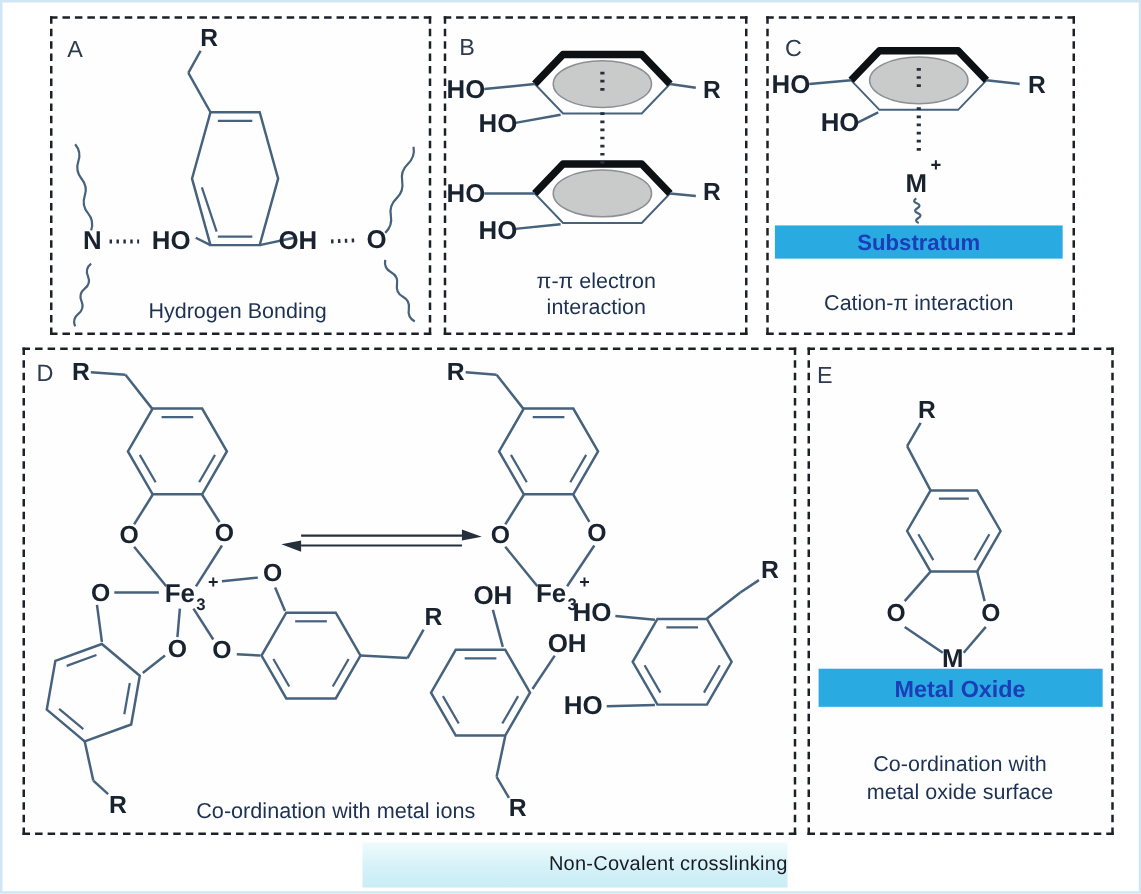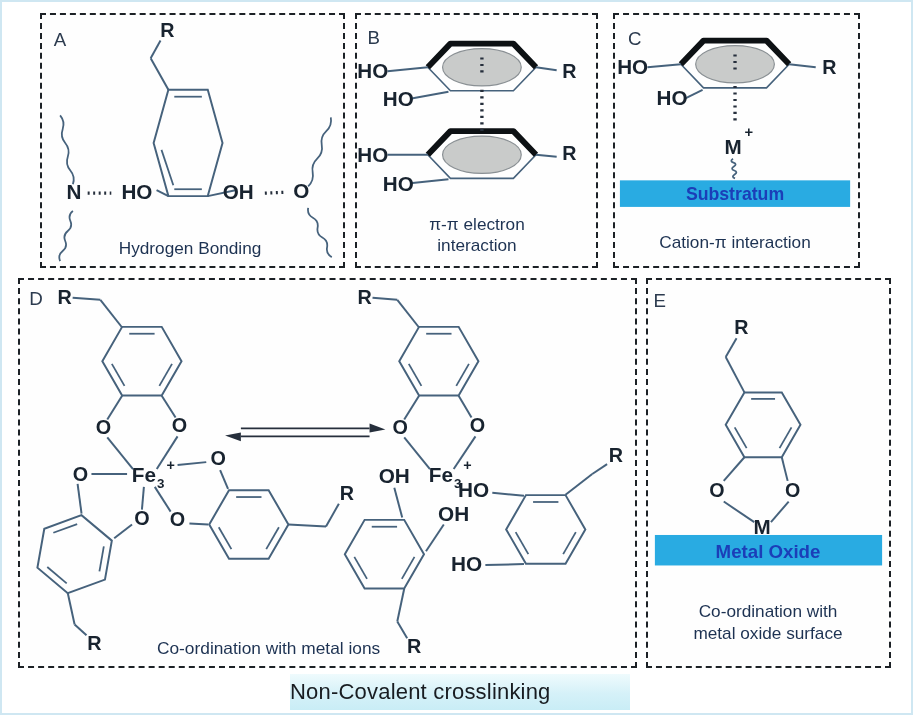--- a/index.html
+++ b/index.html
@@ -11,22 +11,22 @@
   .panel{position:absolute;border:2px dashed #1c2126;background:#fefefe;box-sizing:border-box;}
   .panel svg{display:block;width:100%;height:100%;}
   #panel-a{left:40px;top:13px;width:305px;height:255px;}
   #panel-b{left:355px;top:13px;width:243px;height:255px;}
   #panel-c{left:613px;top:13px;width:247px;height:255px;}
   #panel-d{left:18px;top:278px;width:619px;height:390px;}
   #panel-e{left:646px;top:278px;width:245px;height:390px;}
   .footer-bar{
     position:absolute;left:290px;top:674px;width:340px;height:36px;
     background:linear-gradient(180deg,#effbfd 0%,#d5f1f8 55%,#c9edf6 100%);
-    display:flex;align-items:center;justify-content:flex-start;
-    font-size:22px;color:#181c21;letter-spacing:.2px;
+    display:flex;align-items:center;justify-content:flex-end;
+    font-size:16px;color:#181c21;letter-spacing:.2px;
   }
   svg text{font-family:"Liberation Sans", sans-serif;}
 </style>
 </head>
 <body>
 
 <div class="panel" id="panel-a">
   <svg id="svg-a" viewBox="0 0 305 255">
       <text x="18" y="31" font-size="19" font-weight="400" fill="#2c3b4f" text-anchor="middle">A</text>
       <text x="127" y="22" font-size="20" font-weight="600" fill="#18232f" text-anchor="middle">R</text>

